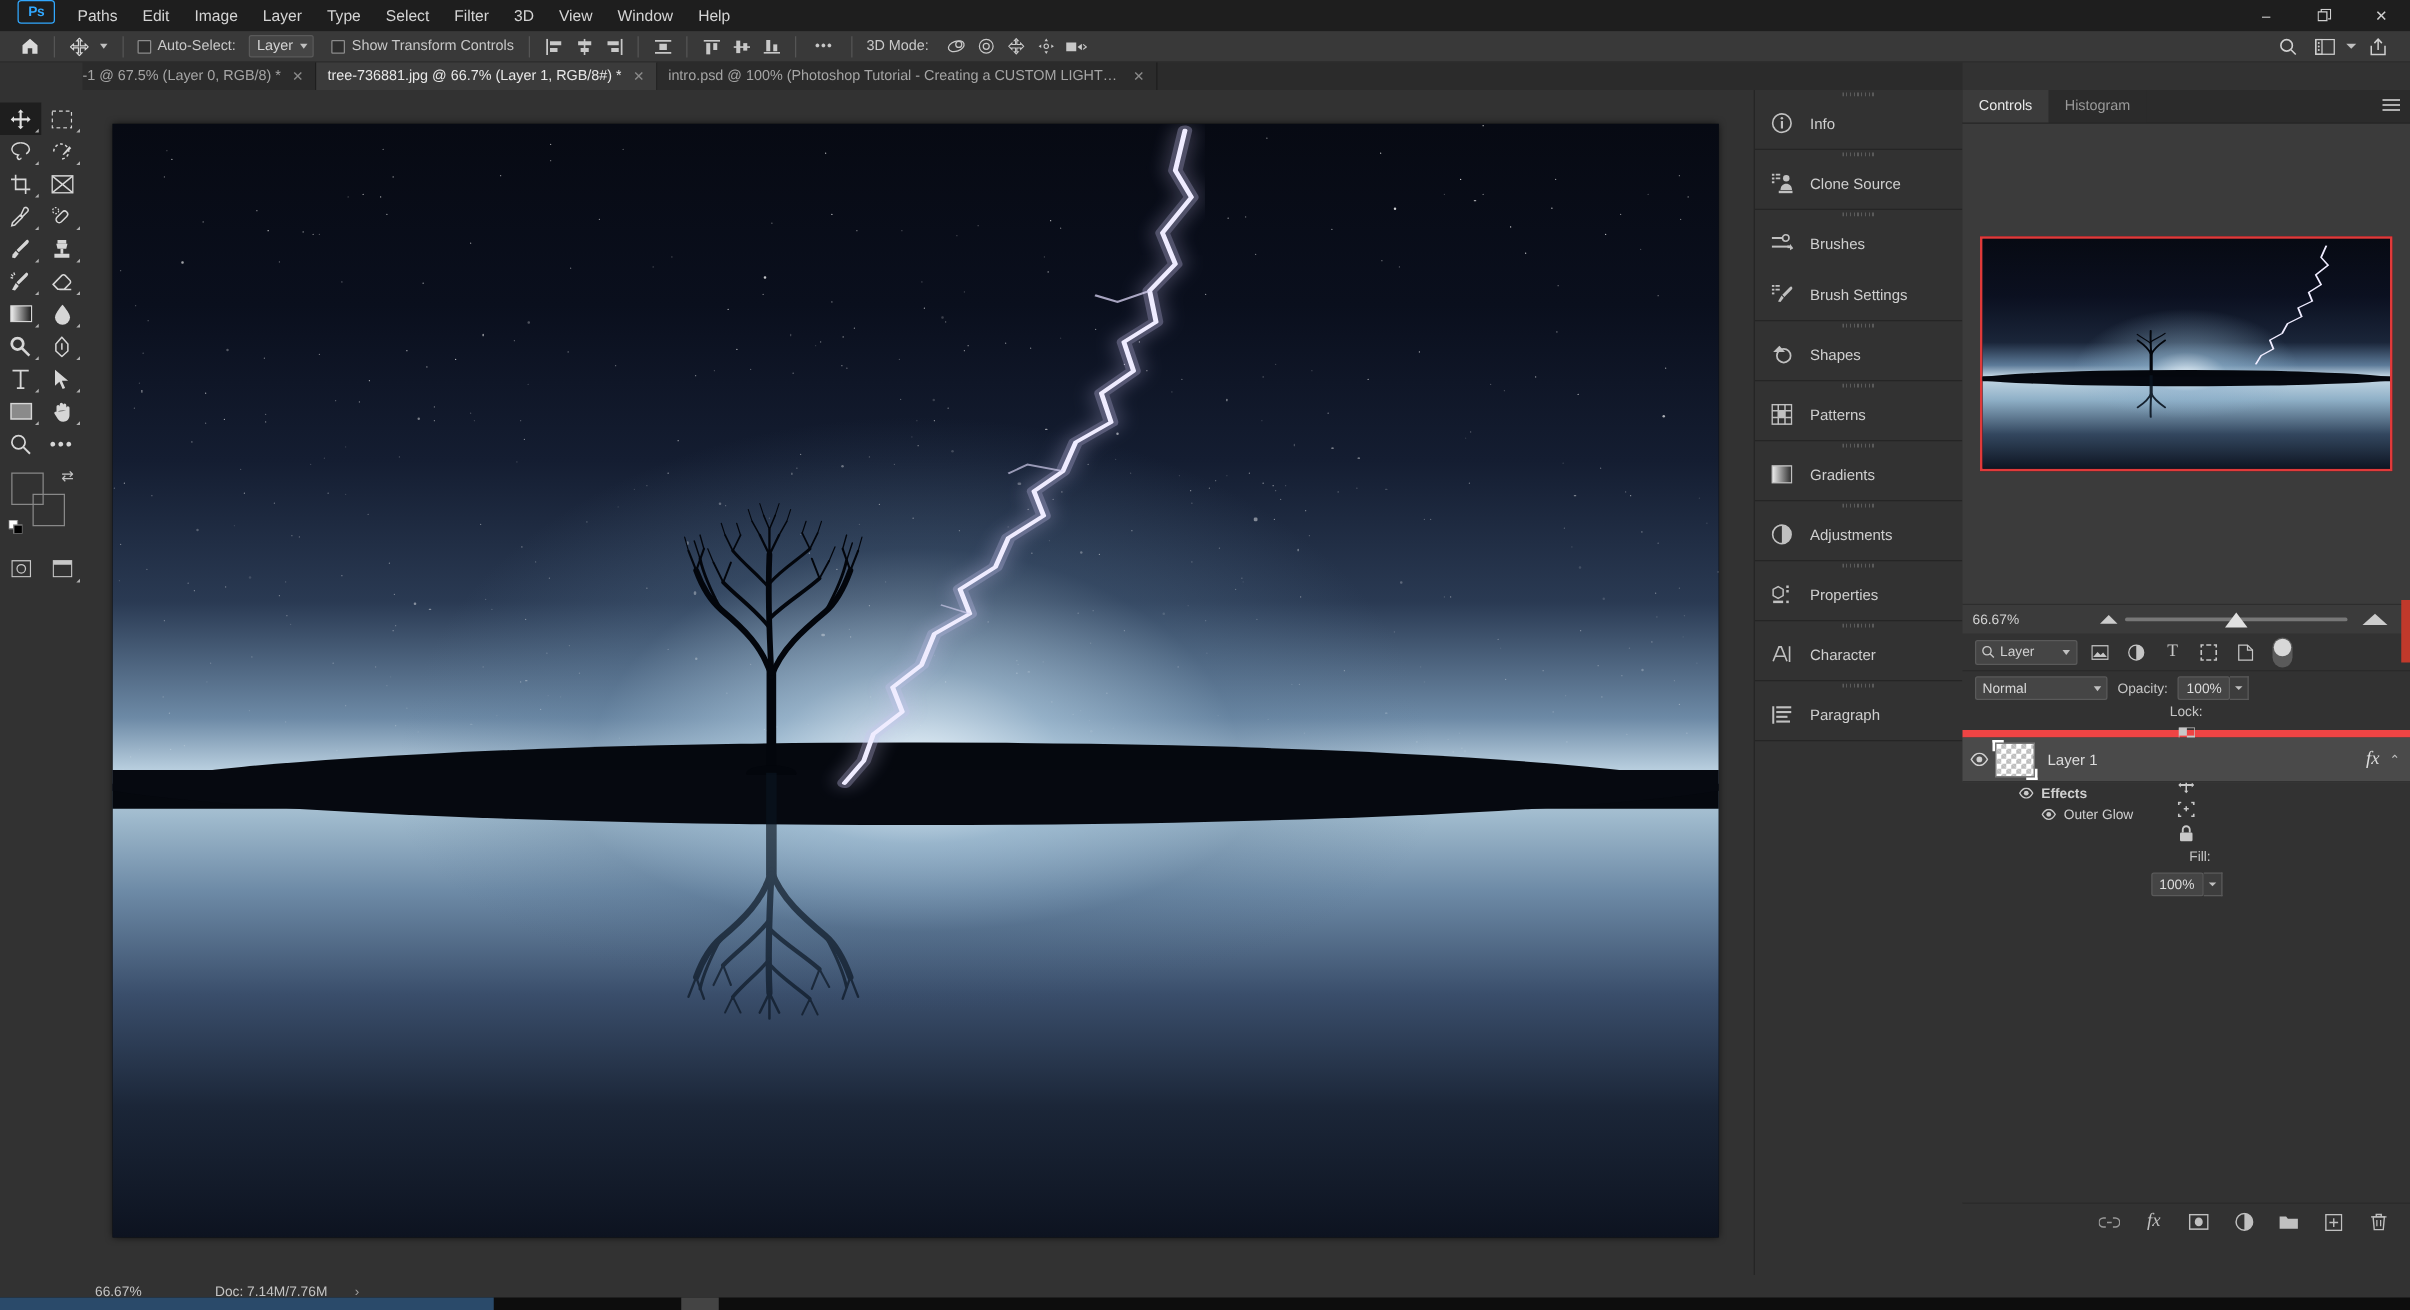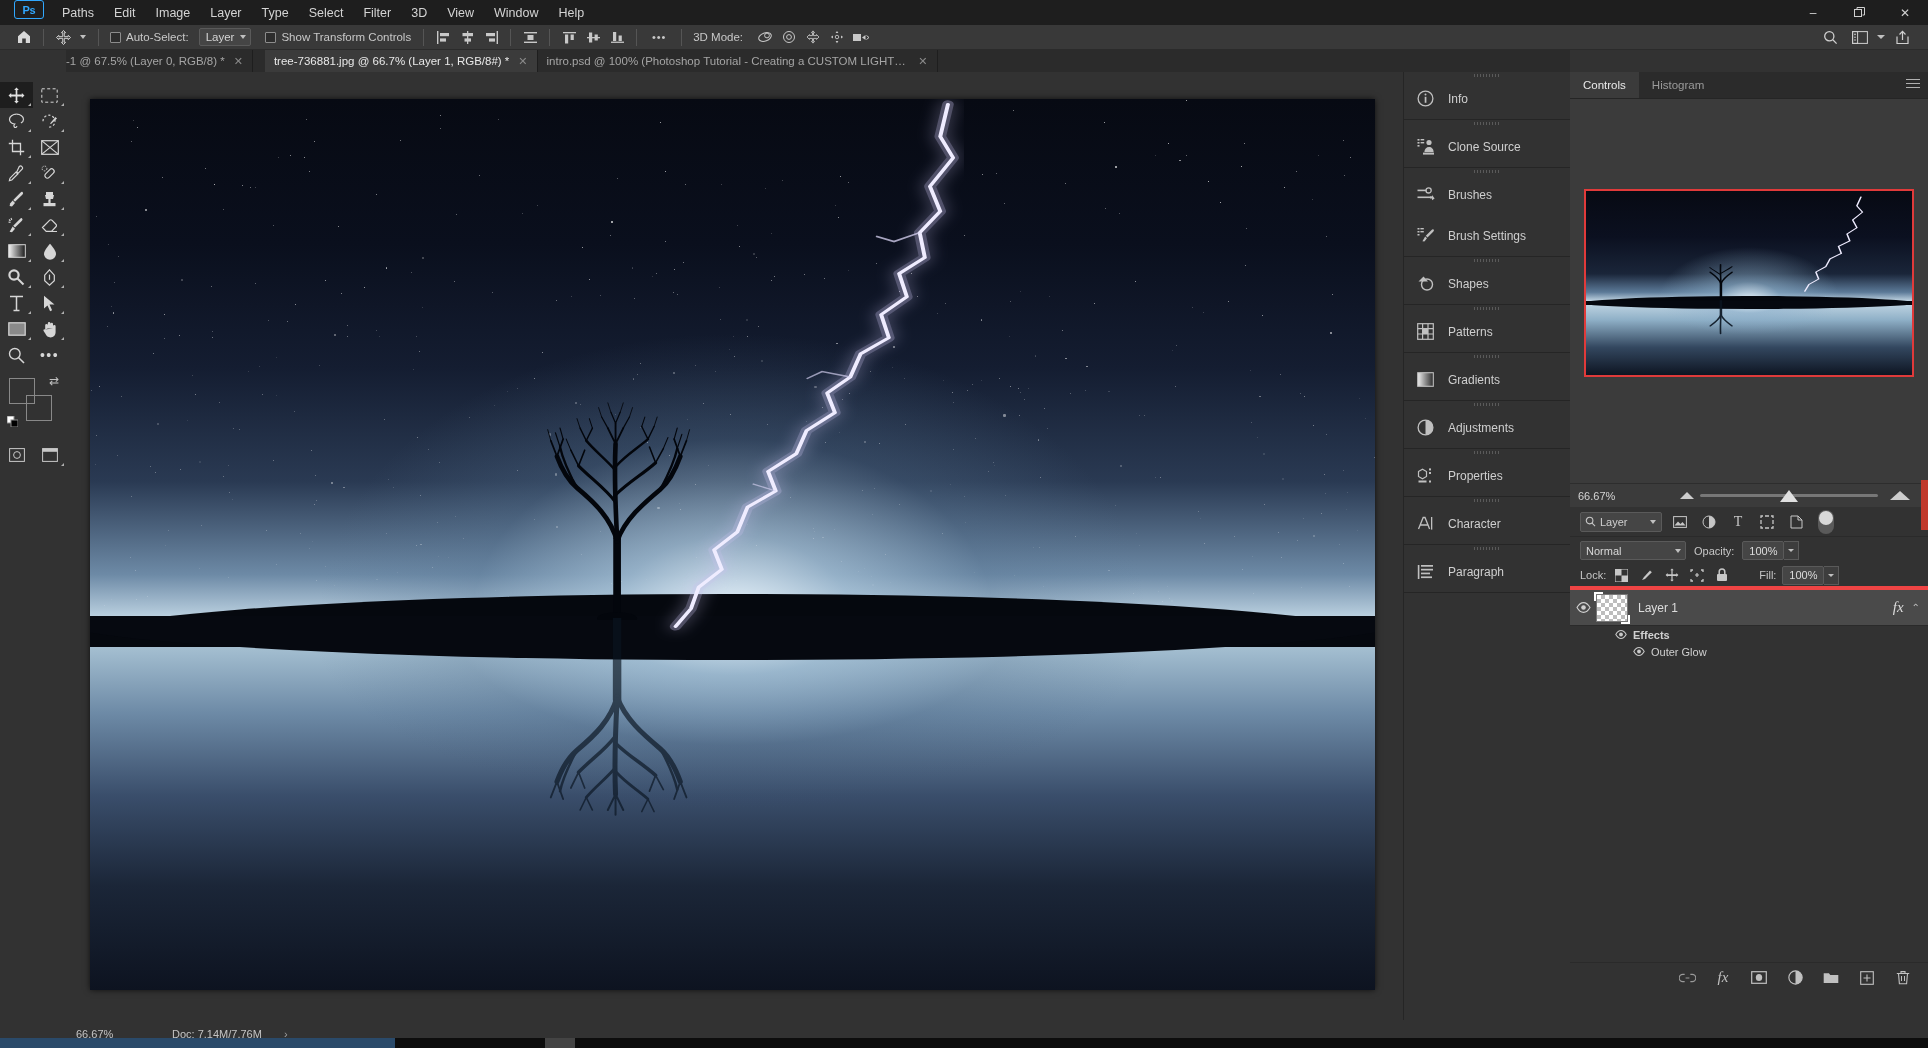--- a/index.html
+++ b/index.html
@@ -67,21 +67,21 @@
   }
   .tab-collapse {
     width: 18px; display: flex; align-items: center; justify-content: center;
     color: #9a9a9a; font-size: 10px; background: #2b2b2b;
   }
   .tab {
     display: flex; align-items: center; padding: 0 9px; font-size: 11.5px;
     color: #a5a5a5; background: #2b2b2b; border-right: 1px solid #1e1e1e;
     white-space: nowrap; max-width: 400px;
   }
-  .tab.active { background: #3b3b3b; color: #e8e8e8; margin-left: 12px; }
+  .tab.active { background: #3b3b3b; color: #e8e8e8; }
   .tab .tab-close { margin-left: 9px; font-size: 11px; color: #8a8a8a; }
   .tab-label { overflow: hidden; text-overflow: ellipsis; }
 
   
   .toolbar {
     position: absolute; top: 50px; left: 0; width: 66px; bottom: 28px;
     background: #323232; padding-top: 32px;
   }
   .tool-grid { display: flex; flex-wrap: wrap; width: 66px; }
   .tool {
@@ -233,21 +233,21 @@
   .blend-select .caret { position:absolute;right:4px;border-left:3.5px solid transparent;border-right:3.5px solid transparent;border-top:4px solid #c0c0c0; }
   .lbl-sm { font-size: 11px; color: #c6c6c6; }
   .num-field {
     width: 42px; height: 19px; background: #454545; border: 1px solid #5a5a5a; border-radius: 2px;
     font-size: 11px; color: #dcdcdc; display:flex;align-items:center;justify-content:center;
   }
   .mini-caret {
     width: 15px;height:19px;border:1px solid #5a5a5a;border-left:none;background:#3d3d3d;
     display:flex;align-items:center;justify-content:center;
   }
-  .lp-lock { height: 26px; display:flex;align-items:center;padding:0 10px;gap:6px; border-bottom:4px solid #ef4444; }
+  .lp-lock { height: 26px; display:flex;align-items:center;padding:0 10px;gap:6px; border-bottom:6px solid #ef4444;flex-direction:column; }
   .lock-ico { width:19px;height:19px;display:flex;align-items:center;justify-content:center;color:#cacaca; }
   .layer-row {
     height: 36px; display: flex; align-items: center; border-bottom: 1px solid #2a2a2a;
     position: relative; padding-right: 8px;
   }
   .layer-row.selected { background: #4a4a4a; }
   .eye { width: 26px; display:flex;align-items:center;justify-content:center; color:#d0d0d0; }
   .thumb-box {
     width: 32px; height: 28px; border: 1px solid #777; margin-right: 10px; flex:none;
     background-image:

